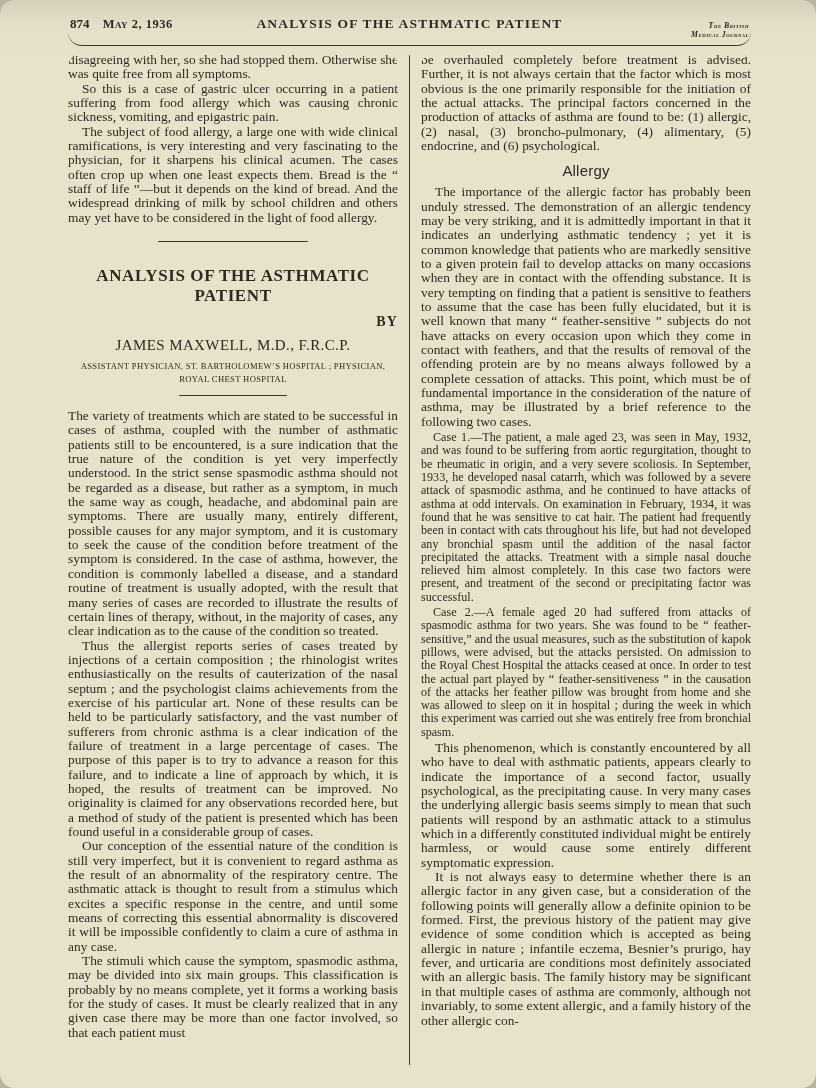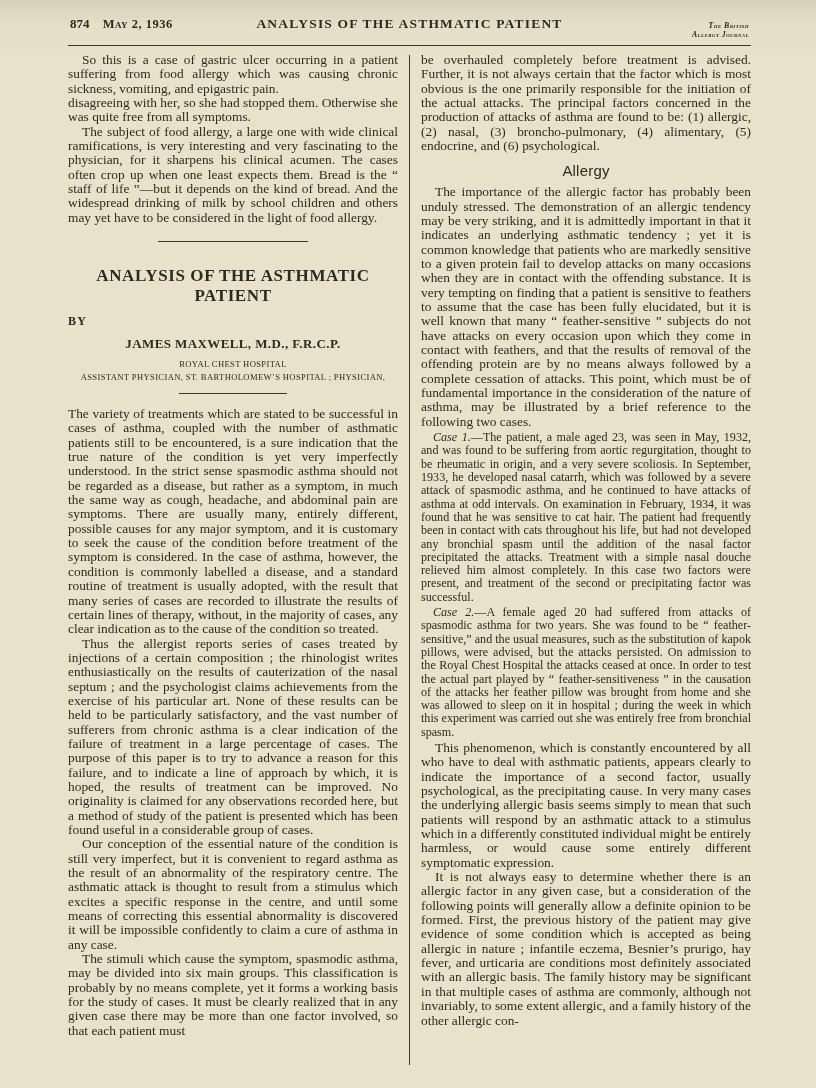--- a/index.html
+++ b/index.html
@@ -1,15 +1,15 @@
 <!DOCTYPE html>
 <html><head>
 <meta charset="utf-8">
 <style>
-  * { margin:0; padding:0; box-sizing:border-box; }
+  * { margin:0; padding:0; box-sizing:border-box;border-radius:14px; }
   html, body { width:816px; height:1088px; }
   body {
     font-family: "Liberation Serif", "DejaVu Serif", serif;
     background:#b9b2a0;
     color:#2d2a22;
     overflow:hidden;
   }
   .page {
     width:816px; height:1088px;
     padding:10px 65px 8px 68px;
@@ -44,42 +44,41 @@
   p.body-p {
     font-size:13.4px; line-height:14.35px;
     text-align:justify; text-justify:inter-word;
   }
   p.indent { text-indent:14px; }
   p.case-p {
     font-size:12.1px; line-height:13.3px;
     text-align:justify; text-indent:12px;
     margin:2px 0 2px 0;
   }
-  .case-label { font-style:italic; }
+  .case-label { }
   
   hr.section-rule {
     border:none; border-top:1.2px solid #3b372c;
     width:150px; margin:16px auto 24px auto;
   }
   hr.tiny-rule {
     border:none; border-top:1px solid #3b372c;
     width:108px; margin:10px auto 13px auto;
   }
   h1.article-title {
     font-size:17px; font-weight:bold; text-align:center;
     letter-spacing:0.6px; line-height:1.15; margin:0 0 9px 0;
   }
   .byline {
-    text-align:left; font-size:12px; font-weight:bold;
+    text-align:right; font-size:14px; font-weight:bold;
     letter-spacing:1.2px; margin:0 0 7px 0;
   }
   .author-name {
-    text-align:center; font-size:13px; letter-spacing:0.4px;
+    text-align:center; font-size:15px; letter-spacing:0.4px;
     margin:0 0 6px 0;
-    font-weight:bold;
   }
   .affiliation {
     text-align:center; font-size:8.6px; letter-spacing:0.35px;
     line-height:1.45;
   }
   h2.cross-head {
     font-family:"Liberation Sans", sans-serif;
     font-size:15px; font-weight:normal; text-align:center;
     margin:9px 0 6px 0; letter-spacing:0.2px;
   }
@@ -90,39 +89,39 @@
 <div class="page">
 
   <header class="page-header">
     <div class="header-left">
       <span class="pagenum">874</span>
       <span class="issue-date">May 2, 1936</span>
     </div>
     <div class="header-center">ANALYSIS OF THE ASTHMATIC PATIENT</div>
     <div class="header-right">
       <div>The British</div>
-      <div>Allergy Journal</div>
+      <div>Medical Journal</div>
     </div>
   </header>
 
   <div class="columns">
 
     <div class="col">
+      <p class="body-p">disagreeing with her, so she had stopped them. Otherwise she was quite free from all symptoms.</p>
       <p class="body-p indent">So this is a case of gastric ulcer occurring in a patient suffering from food allergy which was causing chronic sickness, vomiting, and epigastric pain.</p>
-      <p class="body-p">disagreeing with her, so she had stopped them. Otherwise she was quite free from all symptoms.</p>
       <p class="body-p indent">The subject of food allergy, a large one with wide clinical ramifications, is very interesting and very fascinating to the physician, for it sharpens his clinical acumen. The cases often crop up when one least expects them. Bread is the “ staff of life ”—but it depends on the kind of bread. And the widespread drinking of milk by school children and others may yet have to be considered in the light of food allergy.</p>
 
       <hr class="section-rule">
 
       <h1 class="article-title">ANALYSIS OF THE ASTHMATIC PATIENT</h1>
       <div class="byline">BY</div>
       <div class="author-name">JAMES MAXWELL, M.D., F.R.C.P.</div>
       <div class="affiliation">
+        <div>ASSISTANT PHYSICIAN, ST. BARTHOLOMEW’S HOSPITAL ; PHYSICIAN,</div>
         <div>ROYAL CHEST HOSPITAL</div>
-        <div>ASSISTANT PHYSICIAN, ST. BARTHOLOMEW’S HOSPITAL ; PHYSICIAN,</div>
       </div>
 
       <hr class="tiny-rule">
 
       <p class="body-p">The variety of treatments which are stated to be successful in cases of asthma, coupled with the number of asthmatic patients still to be encountered, is a sure indication that the true nature of the condition is yet very imperfectly understood. In the strict sense spasmodic asthma should not be regarded as a disease, but rather as a symptom, in much the same way as cough, headache, and abdominal pain are symptoms. There are usually many, entirely different, possible causes for any major symptom, and it is customary to seek the cause of the condition before treatment of the symptom is considered. In the case of asthma, however, the condition is commonly labelled a disease, and a standard routine of treatment is usually adopted, with the result that many series of cases are recorded to illustrate the results of certain lines of therapy, without, in the majority of cases, any clear indication as to the cause of the condition so treated.</p>
       <p class="body-p indent">Thus the allergist reports series of cases treated by injections of a certain composition ; the rhinologist writes enthusiastically on the results of cauterization of the nasal septum ; and the psychologist claims achievements from the exercise of his particular art. None of these results can be held to be particularly satisfactory, and the vast number of sufferers from chronic asthma is a clear indication of the failure of treatment in a large percentage of cases. The purpose of this paper is to try to advance a reason for this failure, and to indicate a line of approach by which, it is hoped, the results of treatment can be improved. No originality is claimed for any observations recorded here, but a method of study of the patient is presented which has been found useful in a considerable group of cases.</p>
 
 
       <p class="body-p indent">Our conception of the essential nature of the condition is still very imperfect, but it is convenient to regard asthma as the result of an abnormality of the respiratory centre. The asthmatic attack is thought to result from a stimulus which excites a specific response in the centre, and until some means of correcting this essential abnormality is discovered it will be impossible confidently to claim a cure of asthma in any case.</p>
       <p class="body-p indent">The stimuli which cause the symptom, spasmodic asthma, may be divided into six main groups. This classification is probably by no means complete, yet it forms a working basis for the study of cases. It must be clearly realized that in any given case there may be more than one factor involved, so that each patient must</p>

